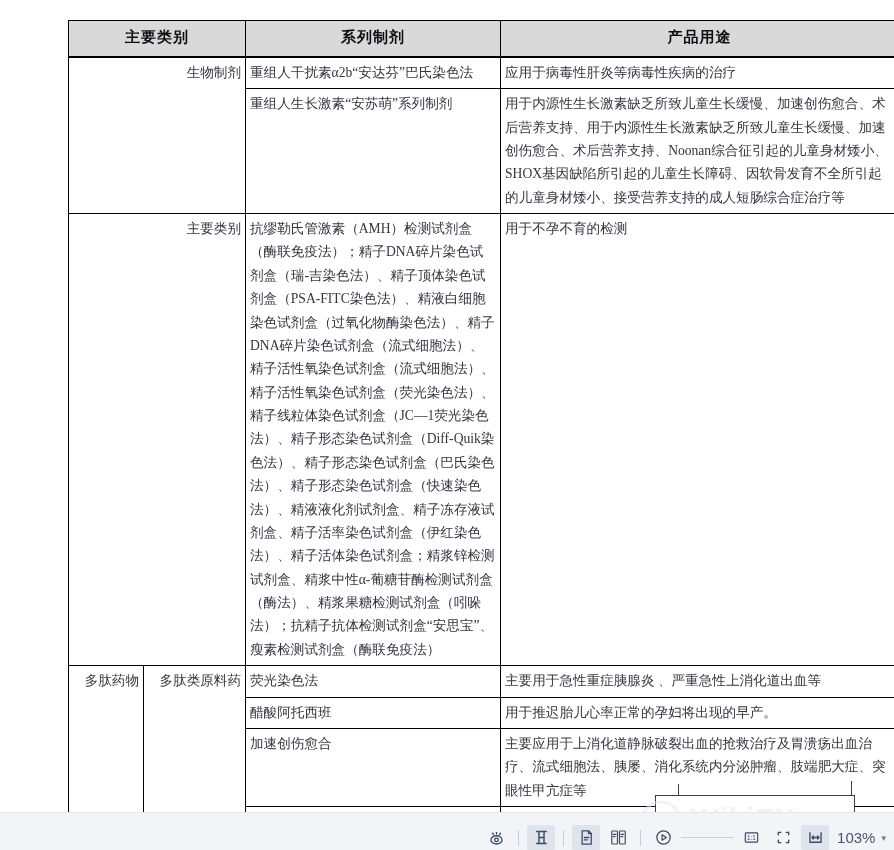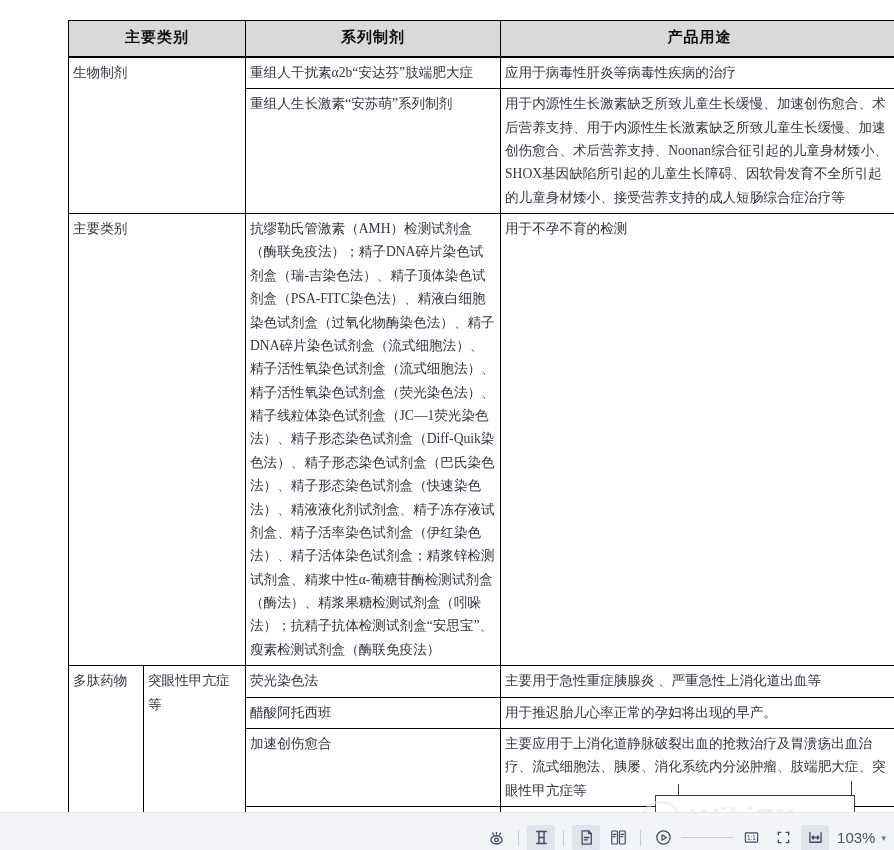--- a/index.html
+++ b/index.html
@@ -43,21 +43,21 @@
     font-size: 15px;
     color: #0d0d12;
     padding: 4px 4px 5px 4px;
     letter-spacing: 1px;
     border-bottom: 2px solid #000;
   }
   td.cat { width: 75px; }
   td.sub { width: 102px; }
   td.prod { width: 255px; }
   td.use  { width: 398px; }
-  .catcell { font-size: 13.6px; }
+  .catcell { font-size: 13.6px; text-align: right; }
 
   
   #watermark {
     position: absolute;
     left: 638px; top: 798px;
     width: 250px; height: 48px;
     pointer-events: none;
     opacity: .55;
   }
   #wm-text {
@@ -160,37 +160,37 @@
       <tr>
         <th colspan="2">主要类别</th>
         <th>系列制剂</th>
         <th>产品用途</th>
       </tr>
     </thead>
     <tbody>
 
       <tr>
         <td class="cat catcell" colspan="2" rowspan="2">生物制剂</td>
-        <td class="prod">重组人干扰素α2b“安达芬”肢端肥大症</td>
+        <td class="prod">重组人干扰素α2b“安达芬”巴氏染色法</td>
         <td class="use">应用于病毒性肝炎等病毒性疾病的治疗</td>
       </tr>
       <tr>
         <td class="prod">重组人生长激素“安苏萌”系列制剂</td>
         <td class="use">用于内源性生长激素缺乏所致儿童生长缓慢、加速创伤愈合、术后营养支持、用于内源性生长激素缺乏所致儿童生长缓慢、加速创伤愈合、术后营养支持、Noonan综合征引起的儿童身材矮小、SHOX基因缺陷所引起的儿童生长障碍、因软骨发育不全所引起 的儿童身材矮小、接受营养支持的成人短肠综合症治疗等</td>
       </tr>
 
       <tr>
         <td class="cat catcell" colspan="2">主要类别</td>
         <td class="prod">抗缪勒氏管激素（AMH）检测试剂盒（酶联免疫法）；精子DNA碎片染色试剂盒（瑞-吉染色法）、精子顶体染色试剂盒（PSA-FITC染色法）、精液白细胞染色试剂盒（过氧化物酶染色法）、精子DNA碎片染色试剂盒（流式细胞法）、精子活性氧染色试剂盒（流式细胞法）、精子活性氧染色试剂盒（荧光染色法）、精子线粒体染色试剂盒（JC—1荧光染色法）、精子形态染色试剂盒（Diff-Quik染色法）、精子形态染色试剂盒（巴氏染色法）、精子形态染色试剂盒（快速染色法）、精液液化剂试剂盒、精子冻存液试剂盒、精子活率染色试剂盒（伊红染色法）、精子活体染色试剂盒；精浆锌检测试剂盒、精浆中性α-葡糖苷酶检测试剂盒（酶法）、精浆果糖检测试剂盒（吲哚法）；抗精子抗体检测试剂盒“安思宝”、瘦素检测试剂盒（酶联免疫法）</td>
         <td class="use">用于不孕不育的检测</td>
       </tr>
 
       <tr>
         <td class="cat catcell" rowspan="6">多肽药物</td>
-        <td class="sub catcell" rowspan="6">突眼性甲亢症等</td>
+        <td class="sub catcell" rowspan="6">多肽类原料药</td>
         <td class="prod">荧光染色法</td>
         <td class="use">主要用于急性重症胰腺炎 、严重急性上消化道出血等</td>
       </tr>
       <tr>
         <td class="prod">醋酸阿托西班</td>
         <td class="use">用于推迟胎儿心率正常的孕妇将出现的早产。</td>
       </tr>
       <tr>
         <td class="prod">加速创伤愈合</td>
         <td class="use">主要应用于上消化道静脉破裂出血的抢救治疗及胃溃疡出血治疗、流式细胞法、胰屡、消化系统内分泌肿瘤、肢端肥大症、突眼性甲亢症等</td>

